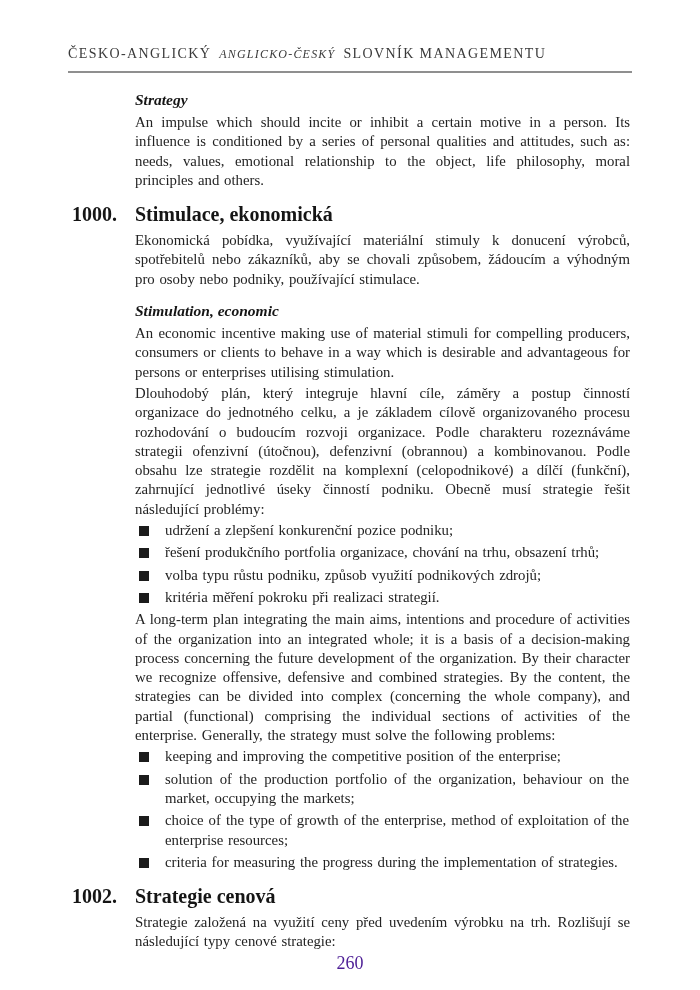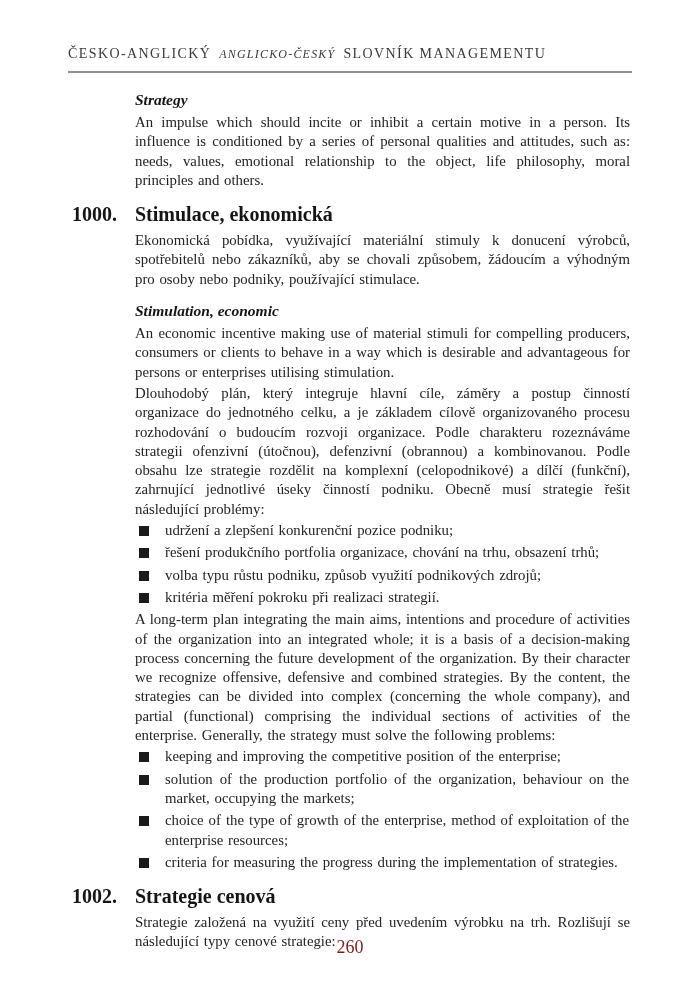--- a/index.html
+++ b/index.html
@@ -73,25 +73,25 @@
   }
   .li-text {
     font-size: 14.8px;
     line-height: 19.3px;
     text-align: justify;
     word-spacing: 1px;
     flex: 1 1 auto;
   }
   .folio {
     position: absolute;
-    bottom: 32px;
+    bottom: 16px;
     left: 0; right: 0;
     text-align: center;
     font-size: 18px;
-    color: #7f1d1d;
+    color: #4c1d95;
   }
 </style>
 </head>
 <body>
 
 <div class="page">
 
   <div class="running-head">
     <span class="rh-main">ČESKO-ANGLICKÝ</span>
     <span class="rh-small">ANGLICKO-ČESKÝ</span>

